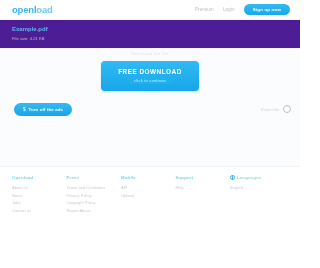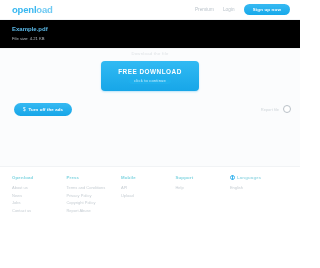--- a/index.html
+++ b/index.html
@@ -2,21 +2,21 @@
 <html><head>
 <meta charset="utf-8">
 <style>
   * { box-sizing: border-box; margin: 0; padding: 0; }
   html, body {
     width: 300px; height: 268px;
     font-family: "Liberation Sans", sans-serif;
     background: #ffffff;
     overflow: hidden;
   }
-  .page { position: relative; width: 300px; height: 224px; background: #000000; }
+  .page { position: relative; width: 300px; height: 224px; background: #4c1d95; }
 
   
   .header {
     position: absolute; top: 0; left: 0; right: 0; height: 20px;
     background: #ffffff;
     display: flex; align-items: center;
     padding: 0 8px;
     border-bottom: 1px solid #f2f4f6;
   }
   .logo {

